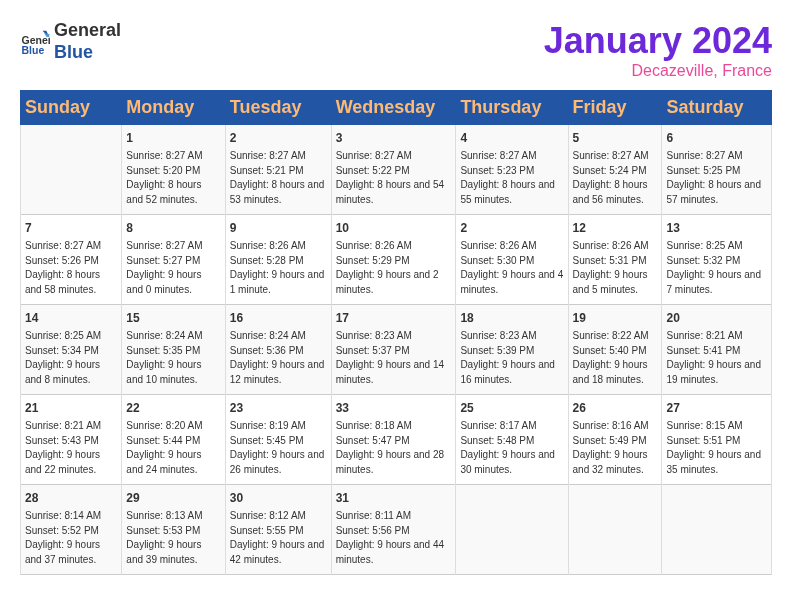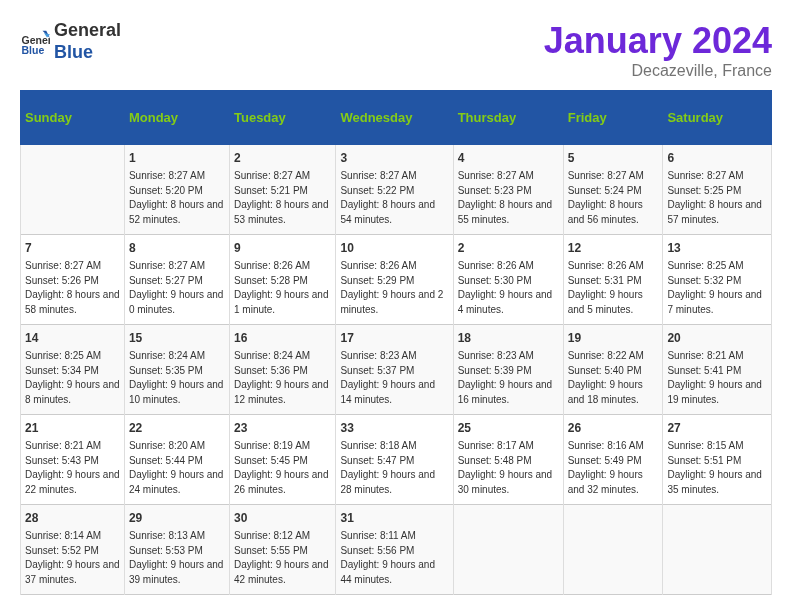--- a/index.html
+++ b/index.html
@@ -28,33 +28,33 @@
     .title-area {
       text-align: right;
     }
     .month-title {
       font-size: 36px;
       font-weight: bold;
       color: #6d28d9;
     }
     .location-title {
       font-size: 16px;
-      color: #737373;
+      color: #ec4899;
     }
     table {
       width: 100%;
       border-collapse: collapse;
       font-size: 11px;
     }
     thead tr th {
       background-color: #2255a4;
-      color: #84cc16;
-      padding: 19px 4px;
+      color: #fdba74;
+      padding: 6px 4px;
       text-align: left;
-      font-size: 13px;
+      font-size: 18px;
       font-weight: bold;
       border: 1px solid #2255a4;
     }
     tbody tr {
       border-bottom: 1px solid #ccc;
     }
     tbody tr td {
       vertical-align: top;
       padding: 4px 4px;
       border-right: 1px solid #ddd;

